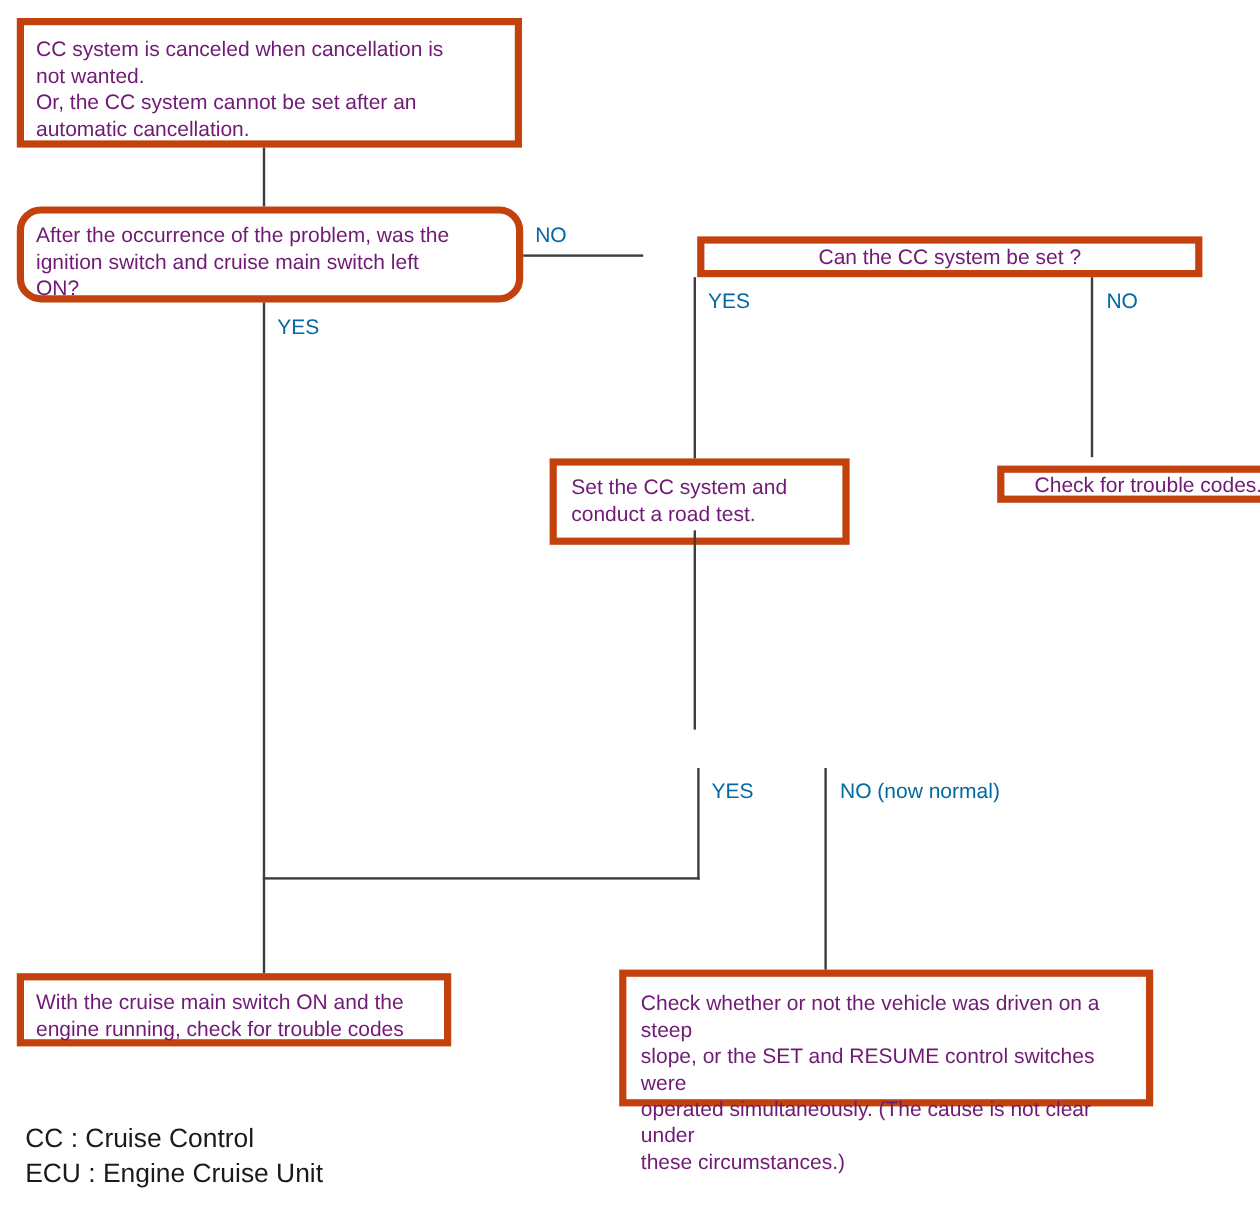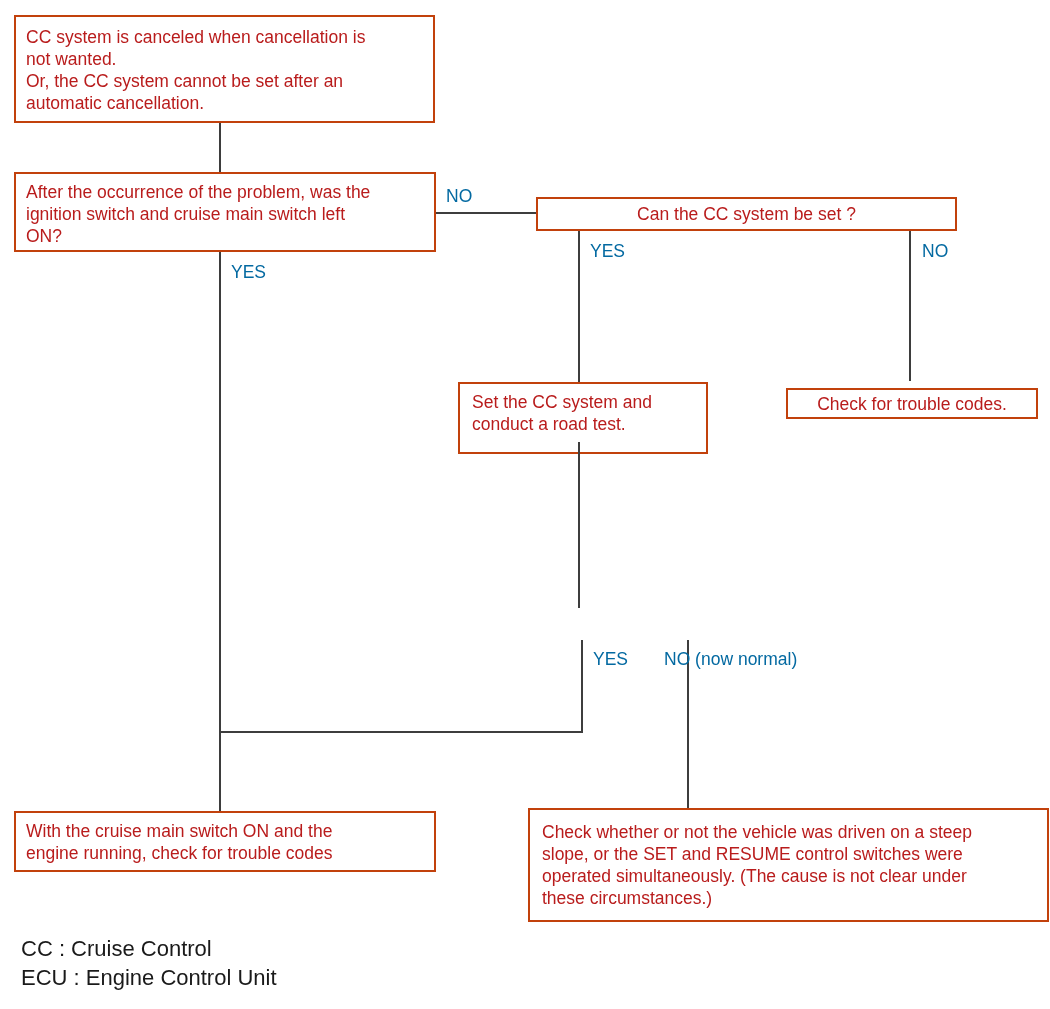--- a/index.html
+++ b/index.html
@@ -12,43 +12,44 @@
     width: 1050px;
     height: 1009px;
     background: #ffffff;
     font-family: "Liberation Sans", "DejaVu Sans", sans-serif;
     color: #1a1a1a;
     overflow: hidden;
   }
   .node {
     position: absolute;
     box-sizing: border-box;
-    border: 2px solid #c2410c;
+    border: 6px solid #c2410c;
     background: #ffffff;
     font-size: 17.5px;
     line-height: 22px;
     white-space: pre-line;
-    color: #b91c1c;
+    color: #701a75;
   }
   .node.center {
     display: flex;
     align-items: center;
     justify-content: center;
     text-align: right;
     padding: 0;
+    margin-left: 45px;
   }
   
   #node-problem            { left: 14px;  top: 15px;  width: 421px; height: 108px; padding: 9px 10px; }
-  #node-switch-left-on     { left: 14px;  top: 172px; width: 422px; height: 80px;  padding: 7px 10px; }
+  #node-switch-left-on     { left: 14px;  top: 172px; width: 422px; height: 80px;  padding: 7px 10px; border-radius: 20px; }
   #node-can-set            { left: 536px; top: 197px; width: 421px; height: 34px; }
   #node-set-road-test      { left: 458px; top: 382px; width: 250px; height: 72px;  padding: 7px 12px; }
   #node-check-codes        { left: 786px; top: 388px; width: 252px; height: 31px; }
   #node-reoccur            { left: 458px; top: 608px; width: 253px; height: 32px; }
-  #node-codes-engine-run   { left: 14px;  top: 811px; width: 422px; height: 61px;  padding: 7px 10px; }
-  #node-steep-slope        { left: 528px; top: 808px; width: 521px; height: 114px; padding: 11px 12px; }
+  #node-codes-engine-run   { left: 14px;  top: 811px; width: 362px; height: 61px;  padding: 7px 10px; }
+  #node-steep-slope        { left: 516px; top: 808px; width: 445px; height: 114px; padding: 11px 12px; }
 
   .vline, .hline {
     position: absolute;
     background: #3d3d3d;
   }
   .vline { width: 2px; }
   .hline { height: 2px; }
 
   #conn-problem-to-switch  { left: 219px; top: 123px; height: 49px; }
   #conn-switch-no-h        { left: 436px; top: 212px; width: 100px; }
@@ -65,21 +66,21 @@
     font-size: 17.5px;
     line-height: 20px;
     white-space: nowrap;
     color: #0369a1;
   }
   #label-switch-no   { left: 446px; top: 186px; }
   #label-switch-yes  { left: 231px; top: 262px; }
   #label-canset-yes  { left: 590px; top: 241px; }
   #label-canset-no   { left: 922px; top: 241px; }
   #label-reoccur-yes { left: 593px; top: 649px; }
-  #label-reoccur-no  { left: 664px; top: 649px; }
+  #label-reoccur-no  { left: 700px; top: 649px; }
 
   #legend {
     position: absolute;
     left: 21px;
     top: 934px;
     font-size: 22px;
     line-height: 29px;
     color: #1a1a1a;
   }
 </style>
@@ -130,16 +131,16 @@
   <div class="edge-label" id="label-canset-yes">YES</div>
 
   <div class="edge-label" id="label-canset-no">NO</div>
 
   <div class="edge-label" id="label-reoccur-yes">YES</div>
 
   <div class="edge-label" id="label-reoccur-no">NO (now normal)</div>
 
   <div id="legend">
     <div>CC : Cruise Control</div>
-    <div>ECU : Engine Control Unit</div>
+    <div>ECU : Engine Cruise Unit</div>
   </div>
 
 </div>
 
 </body></html>

